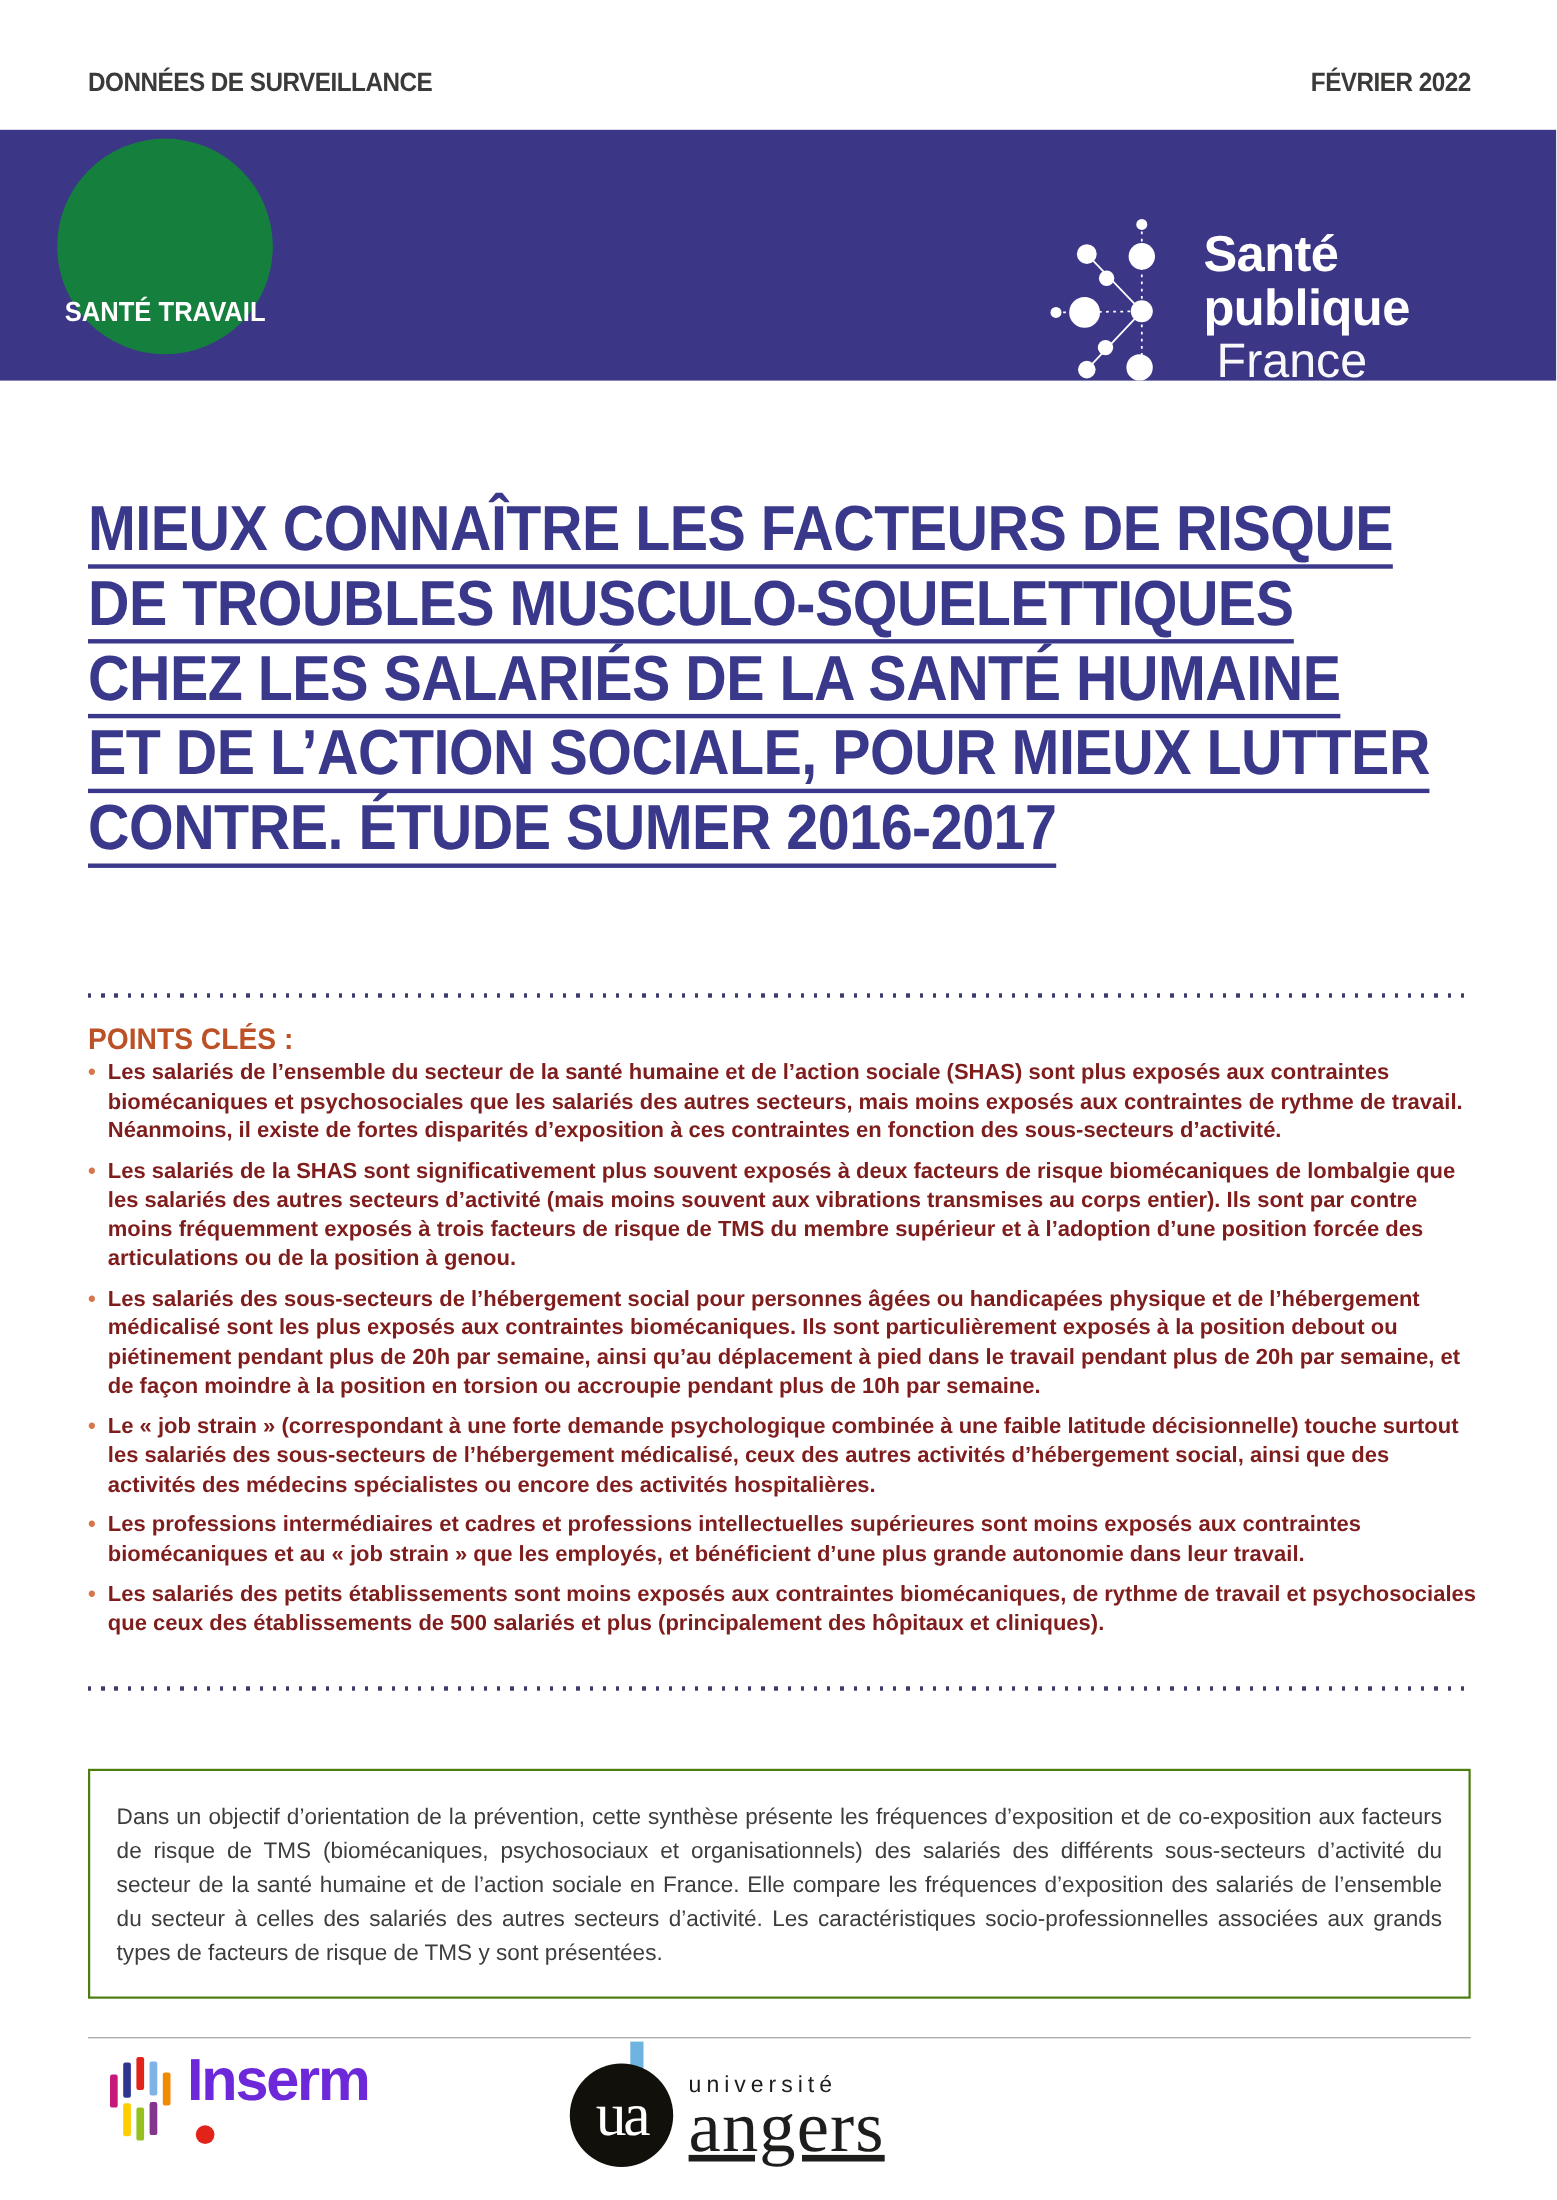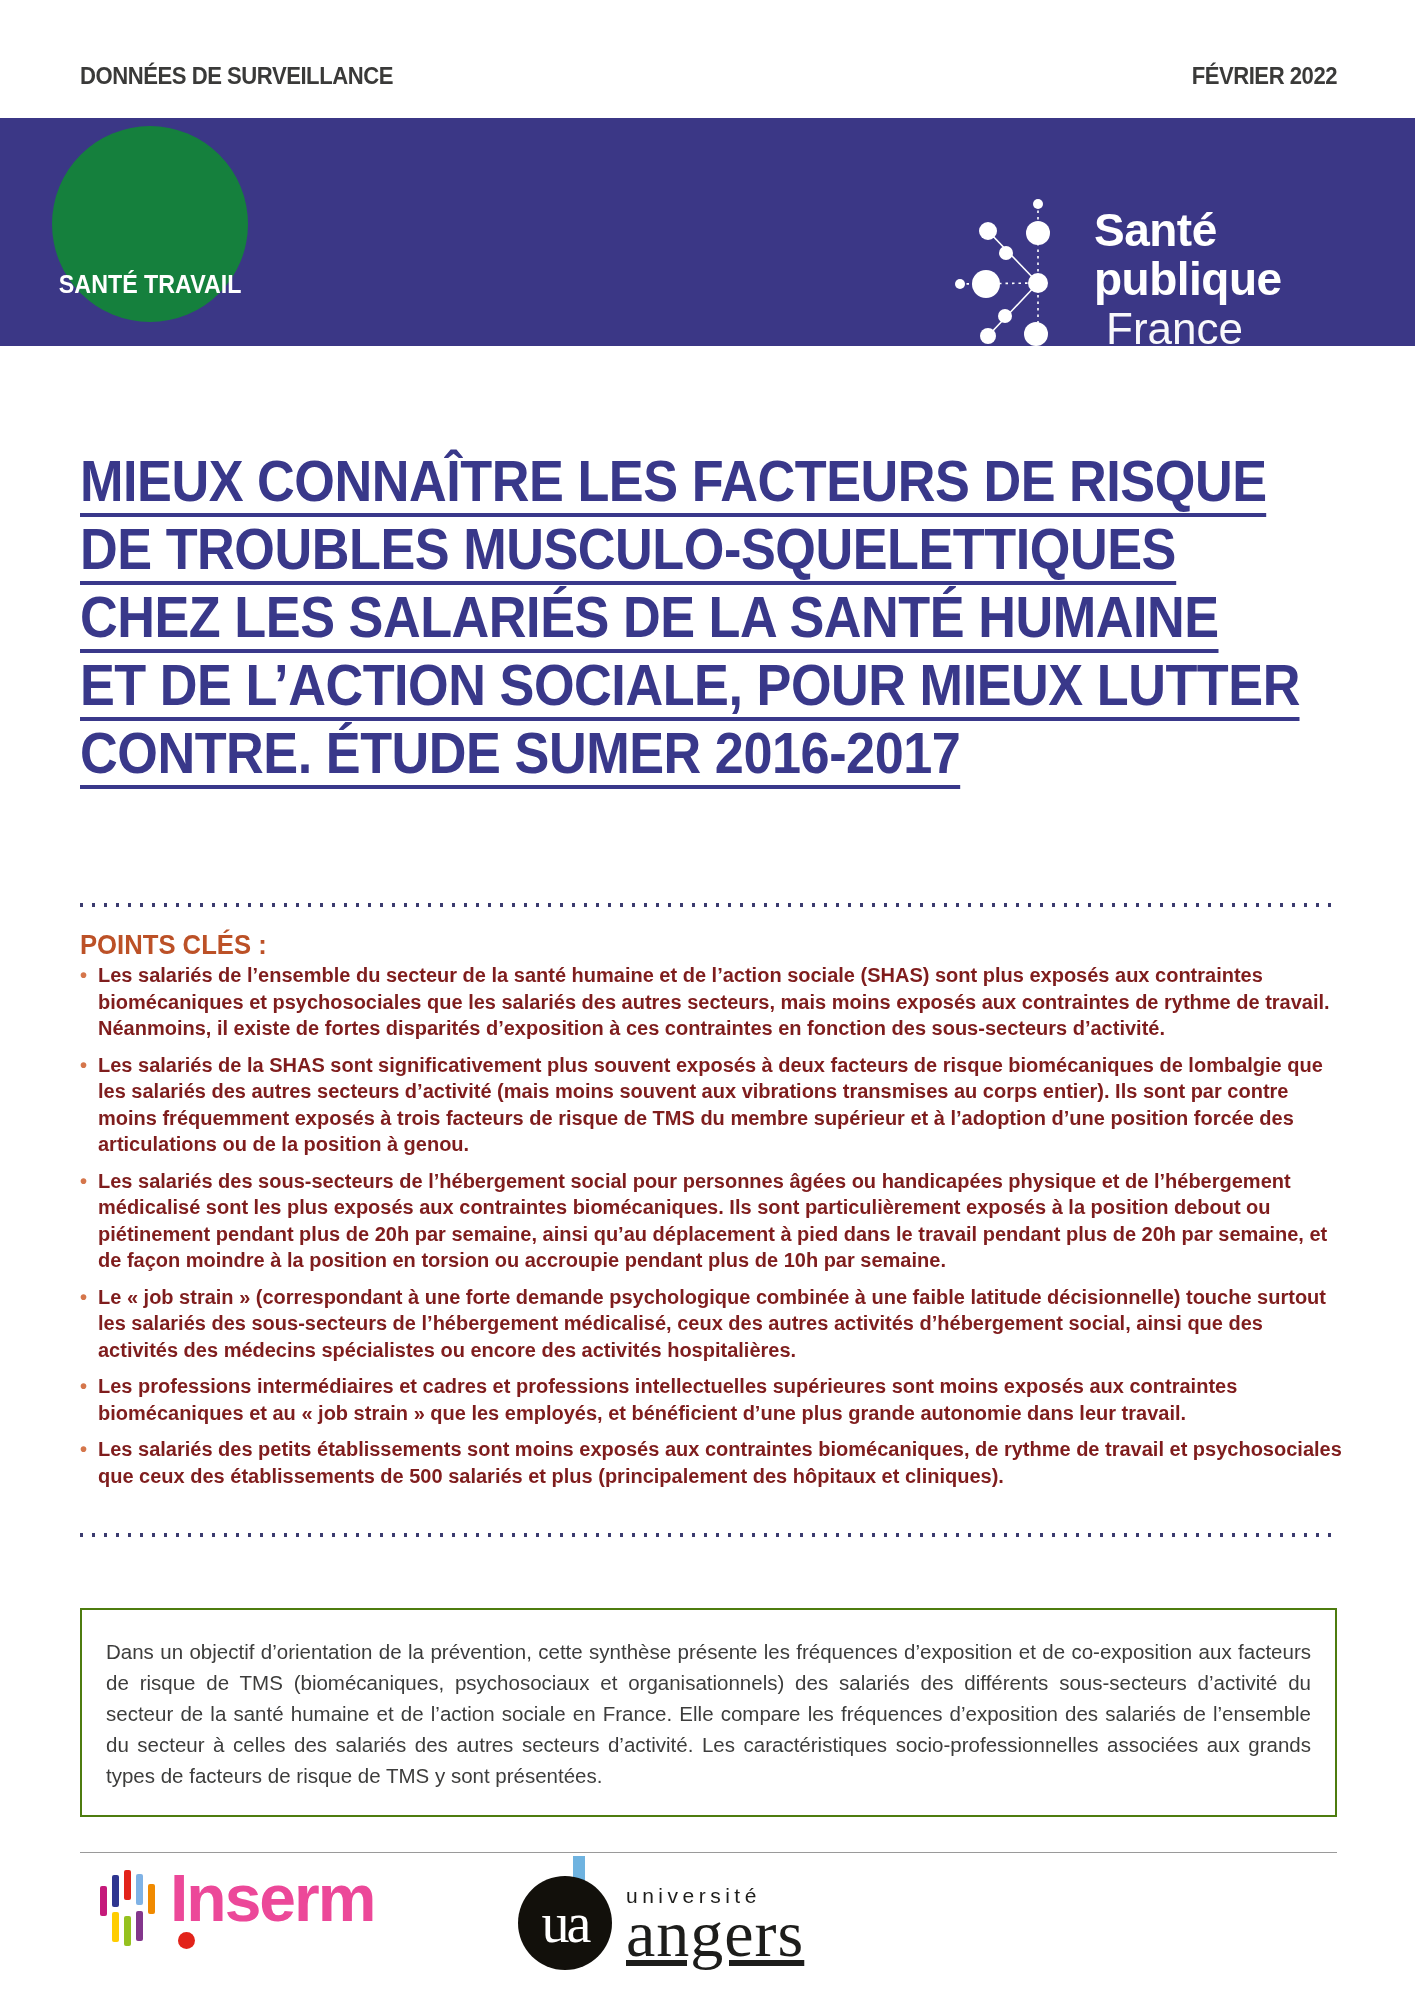--- a/index.html
+++ b/index.html
@@ -89,21 +89,21 @@
   }
   
   .footer-divider{
     position:absolute;left:80px;top:1852px;width:1257px;height:1px;
     background:#9a9a9a;
   }
   .inserm-logo{position:absolute;left:100px;top:1868px;width:300px;height:90px;}
   .inserm-bars{position:absolute;left:0;top:2px;}
   .inserm-word{
     position:absolute;left:70px;top:-8px;
-    font-weight:700;font-size:66px;letter-spacing:-2px;color:#ec4899;
+    font-weight:700;font-size:54px;letter-spacing:-2px;color:#6d28d9;
   }
   .inserm-dot{
     position:absolute;left:78px;top:64px;width:17px;height:17px;
     border-radius:50%;background:#e2231a;
   }
   .ua-logo{position:absolute;left:518px;top:1856px;width:320px;height:120px;}
   .ua-bluebar{
     position:absolute;left:55px;top:0;width:12px;height:34px;background:#6fb3e0;
   }
   .ua-circle{

